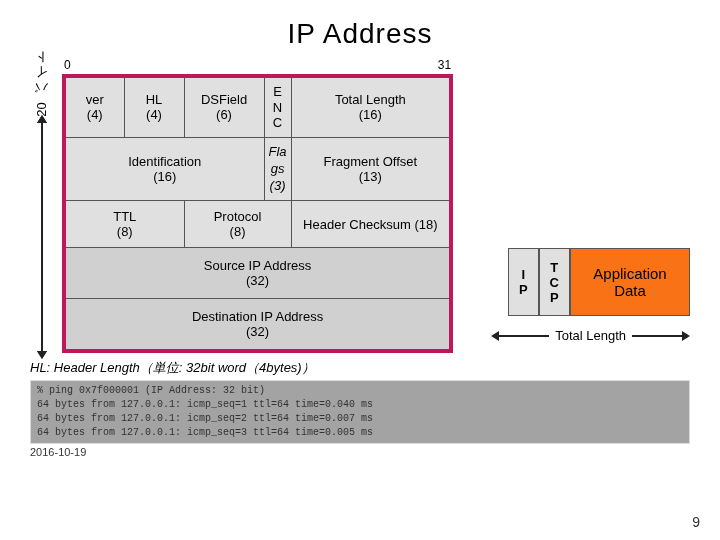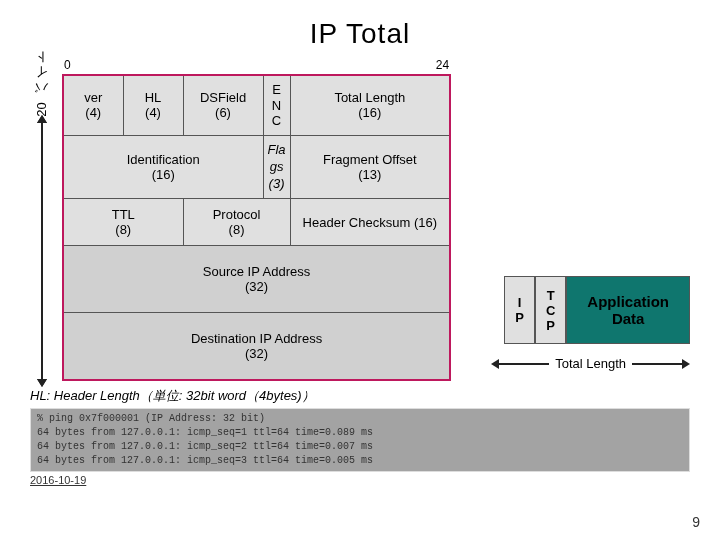--- a/index.html
+++ b/index.html
@@ -89,39 +89,39 @@
     .bit-labels {
       display: flex;
       justify-content: space-between;
       padding: 0 2px;
       font-size: 12px;
       margin-bottom: 2px;
     }
 
     .ip-table {
       border-collapse: collapse;
-      border: 2px solid #be185d;
+      border: 4px solid #be185d;
     }
 
     .ip-table td {
       border: 1.5px solid #555;
       text-align: center;
       vertical-align: middle;
       padding: 6px 4px;
       font-size: 13px;
       background: #e0e0e0;
     }
 
     .ip-table .row-ttl-protocol td {
       padding: 8px 4px;
     }
 
     .ip-table .full-row td {
       background: #d0d0d0;
-      padding: 18px 4px;
+      padding: 10px 4px;
     }
 
     
     .enc-cell {
       width: 22px;
       font-size: 11px;
       line-height: 1.2;
     }
 
     
@@ -143,21 +143,20 @@
       padding: 3px 6px;
       border: 1px solid #ddd;
       line-height: 1.4;
       margin-bottom: 2px;
     }
 
     .date-label {
       font-size: 11px;
       color: #333;
       margin-top: 2px;
-      text-decoration: underline;
     }
 
     
     .right-section {
       display: flex;
       flex-direction: column;
       align-items: flex-end;
       justify-content: flex-end;
       flex: 1;
       padding-bottom: 10px;
@@ -184,24 +183,24 @@
       padding: 8px 10px;
       font-size: 13px;
       font-weight: bold;
       display: flex;
       align-items: center;
       justify-content: center;
     }
 
     .app-data-box {
       border: 1.5px solid #555;
-      background: #0f766e;
+      background: #f97316;
       padding: 16px 20px;
       font-size: 15px;
-      font-weight: bold;
+      font-weight: normal;
       text-align: center;
       min-width: 120px;
       display: flex;
       align-items: center;
       justify-content: center;
     }
 
     
     .total-length-row {
       display: flex;
@@ -230,59 +229,59 @@
     
     .flags-cell {
       font-size: 12px;
       line-height: 1.3;
       font-style: italic;
     }
   </style>
 </head>
 <body>
 
-<div class="page-title">IP Total</div>
+<div class="page-title">IP Address</div>
 
 <div class="main-content">
 
   <div class="left-section">
 
     <div class="arrow-container">
       <div class="arrow-label">20バイト</div>
       <div class="arrow-line arrow-up arrow-down" style="width:2px;height:180px;background:#222;position:relative;">
 
         <div style="position:absolute;top:-6px;left:-4px;border-left:5px solid transparent;border-right:5px solid transparent;border-bottom:8px solid #222;"></div>
 
         <div style="position:absolute;bottom:-6px;left:-4px;border-left:5px solid transparent;border-right:5px solid transparent;border-top:8px solid #222;"></div>
       </div>
     </div>
 
     <div class="ip-table-wrapper">
       <div class="bit-labels">
         <span>0</span>
-        <span>24</span>
+        <span>31</span>
       </div>
       <table class="ip-table">
         <tbody>
             <tr>
           <td style="width:60px">ver<br>(4)</td>
           <td style="width:60px">HL<br>(4)</td>
           <td style="width:80px">DSField<br>(6)</td>
           <td class="enc-cell">E<br>N<br>C</td>
           <td style="width:160px">Total Length<br>(16)</td>
         </tr>
         <tr>
           <td colspan="3">Identification<br>(16)</td>
           <td class="flags-cell">Fla<br>gs<br>(3)</td>
           <td>Fragment Offset<br>(13)</td>
         </tr>
         <tr class="row-ttl-protocol">
           <td colspan="2">TTL<br>(8)</td>
           <td colspan="2">Protocol<br>(8)</td>
-          <td>Header Checksum (16)</td>
+          <td>Header Checksum (18)</td>
         </tr>
         <tr class="full-row">
           <td colspan="5">Source IP Address<br>(32)</td>
         </tr>
         <tr class="full-row">
           <td colspan="5">Destination IP Address<br>(32)</td>
         </tr>
       </tbody>
         </table>
     </div>
@@ -307,20 +306,20 @@
         </div>
       </div>
     </div>
   </div>
 </div>
 
 <div class="bottom-info">
   <div class="hl-total-line">HL: Header Length（単位: 32bit word（4bytes)）</div>
   <div class="code-block">
     <div>% ping 0x7f000001 (IP Address: 32 bit)</div>
-    <div>64 bytes from 127.0.0.1: icmp_seq=1 ttl=64 time=0.089 ms</div>
+    <div>64 bytes from 127.0.0.1: icmp_seq=1 ttl=64 time=0.040 ms</div>
     <div>64 bytes from 127.0.0.1: icmp_seq=2 ttl=64 time=0.007 ms</div>
     <div>64 bytes from 127.0.0.1: icmp_seq=3 ttl=64 time=0.005 ms</div>
   </div>
   <div class="date-label">2016-10-19</div>
 </div>
 
 <div class="page-number">9</div>
 
 </body></html>

